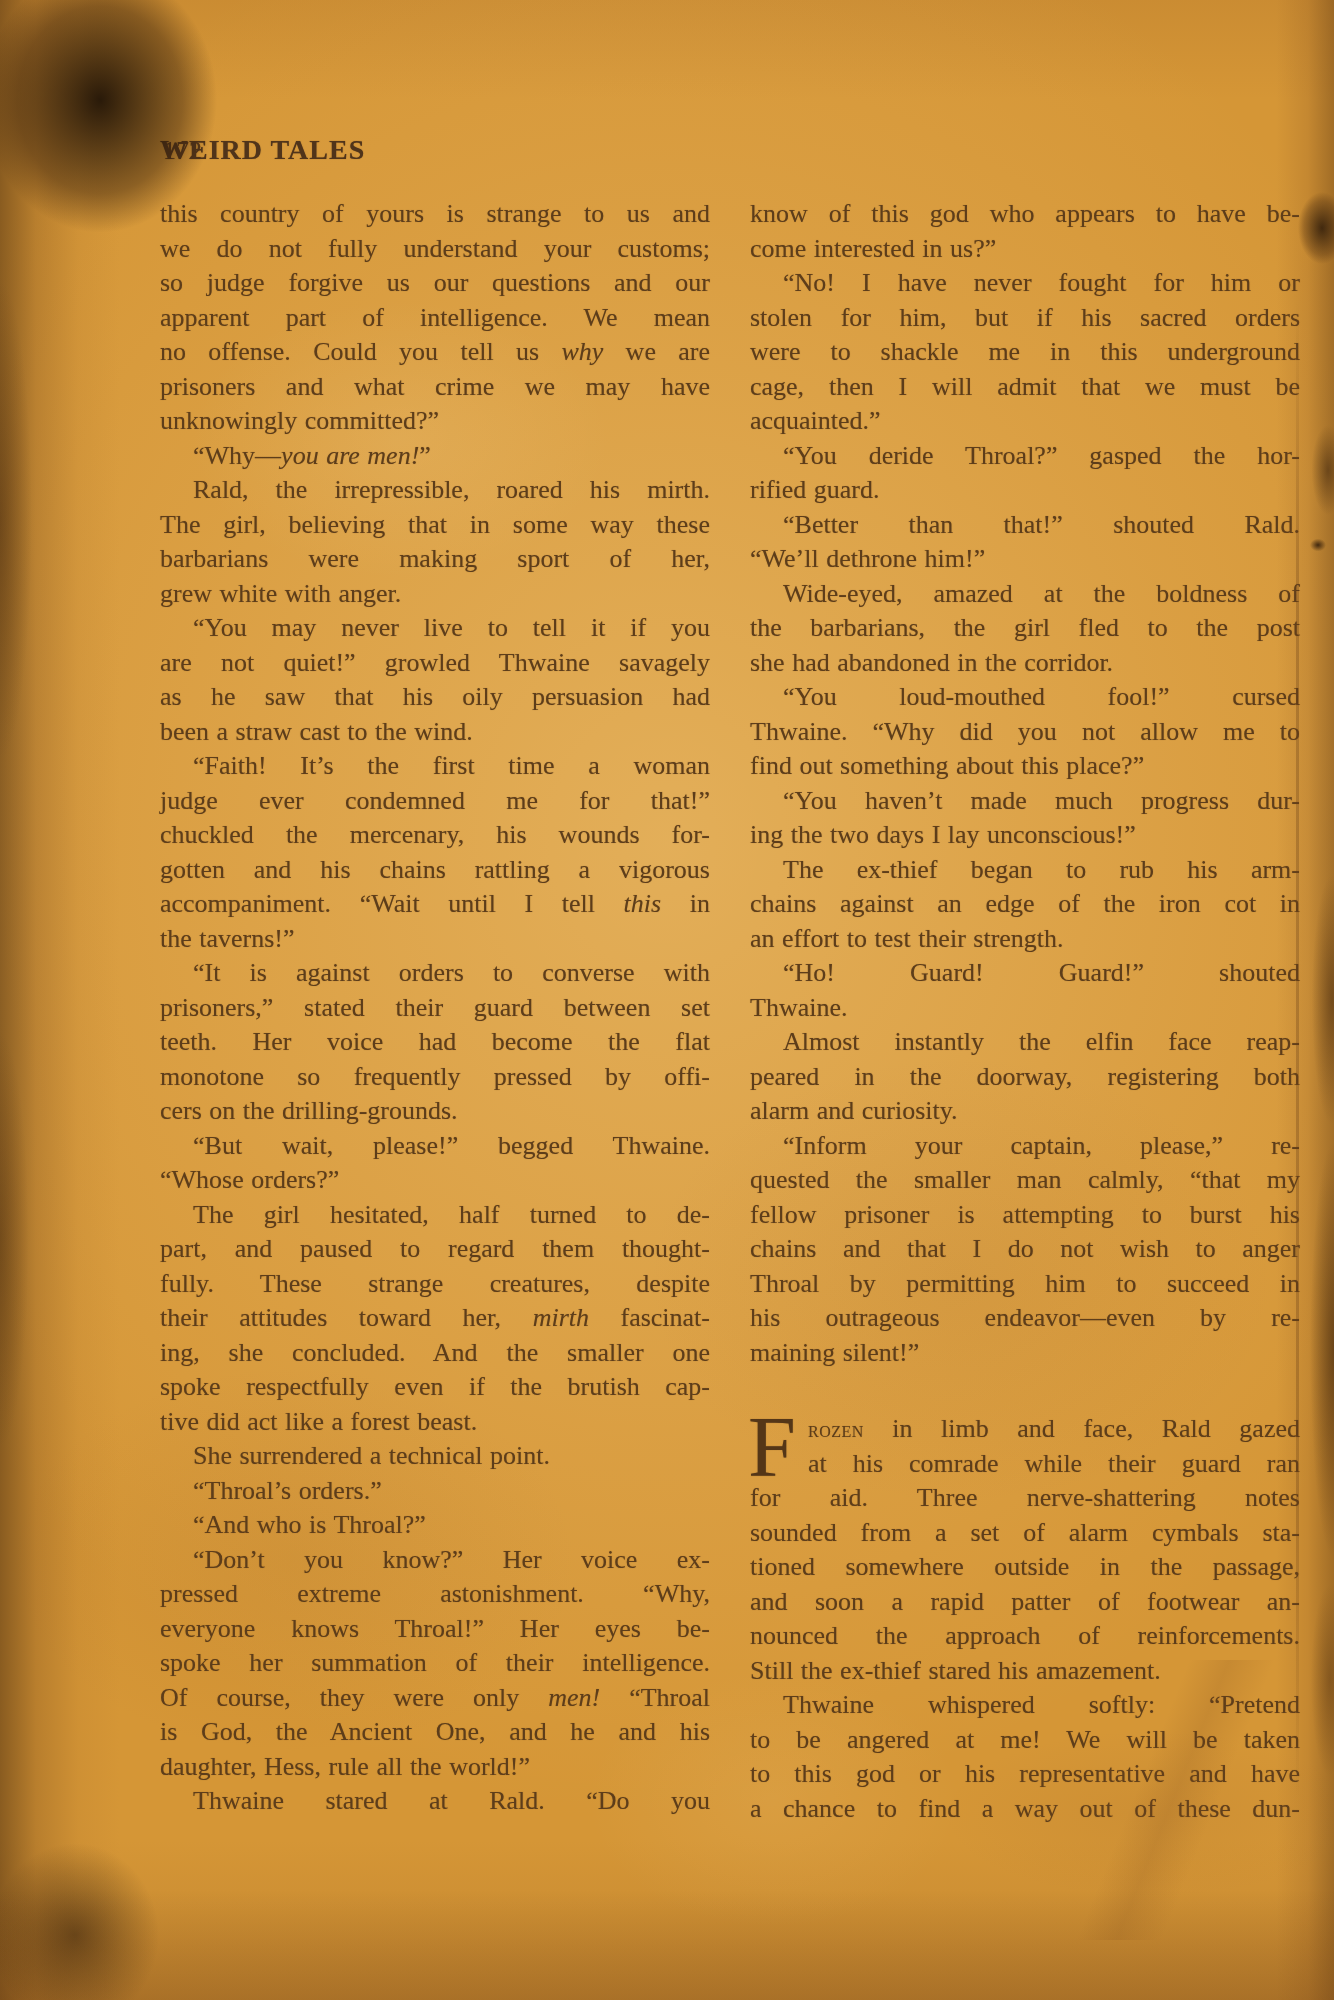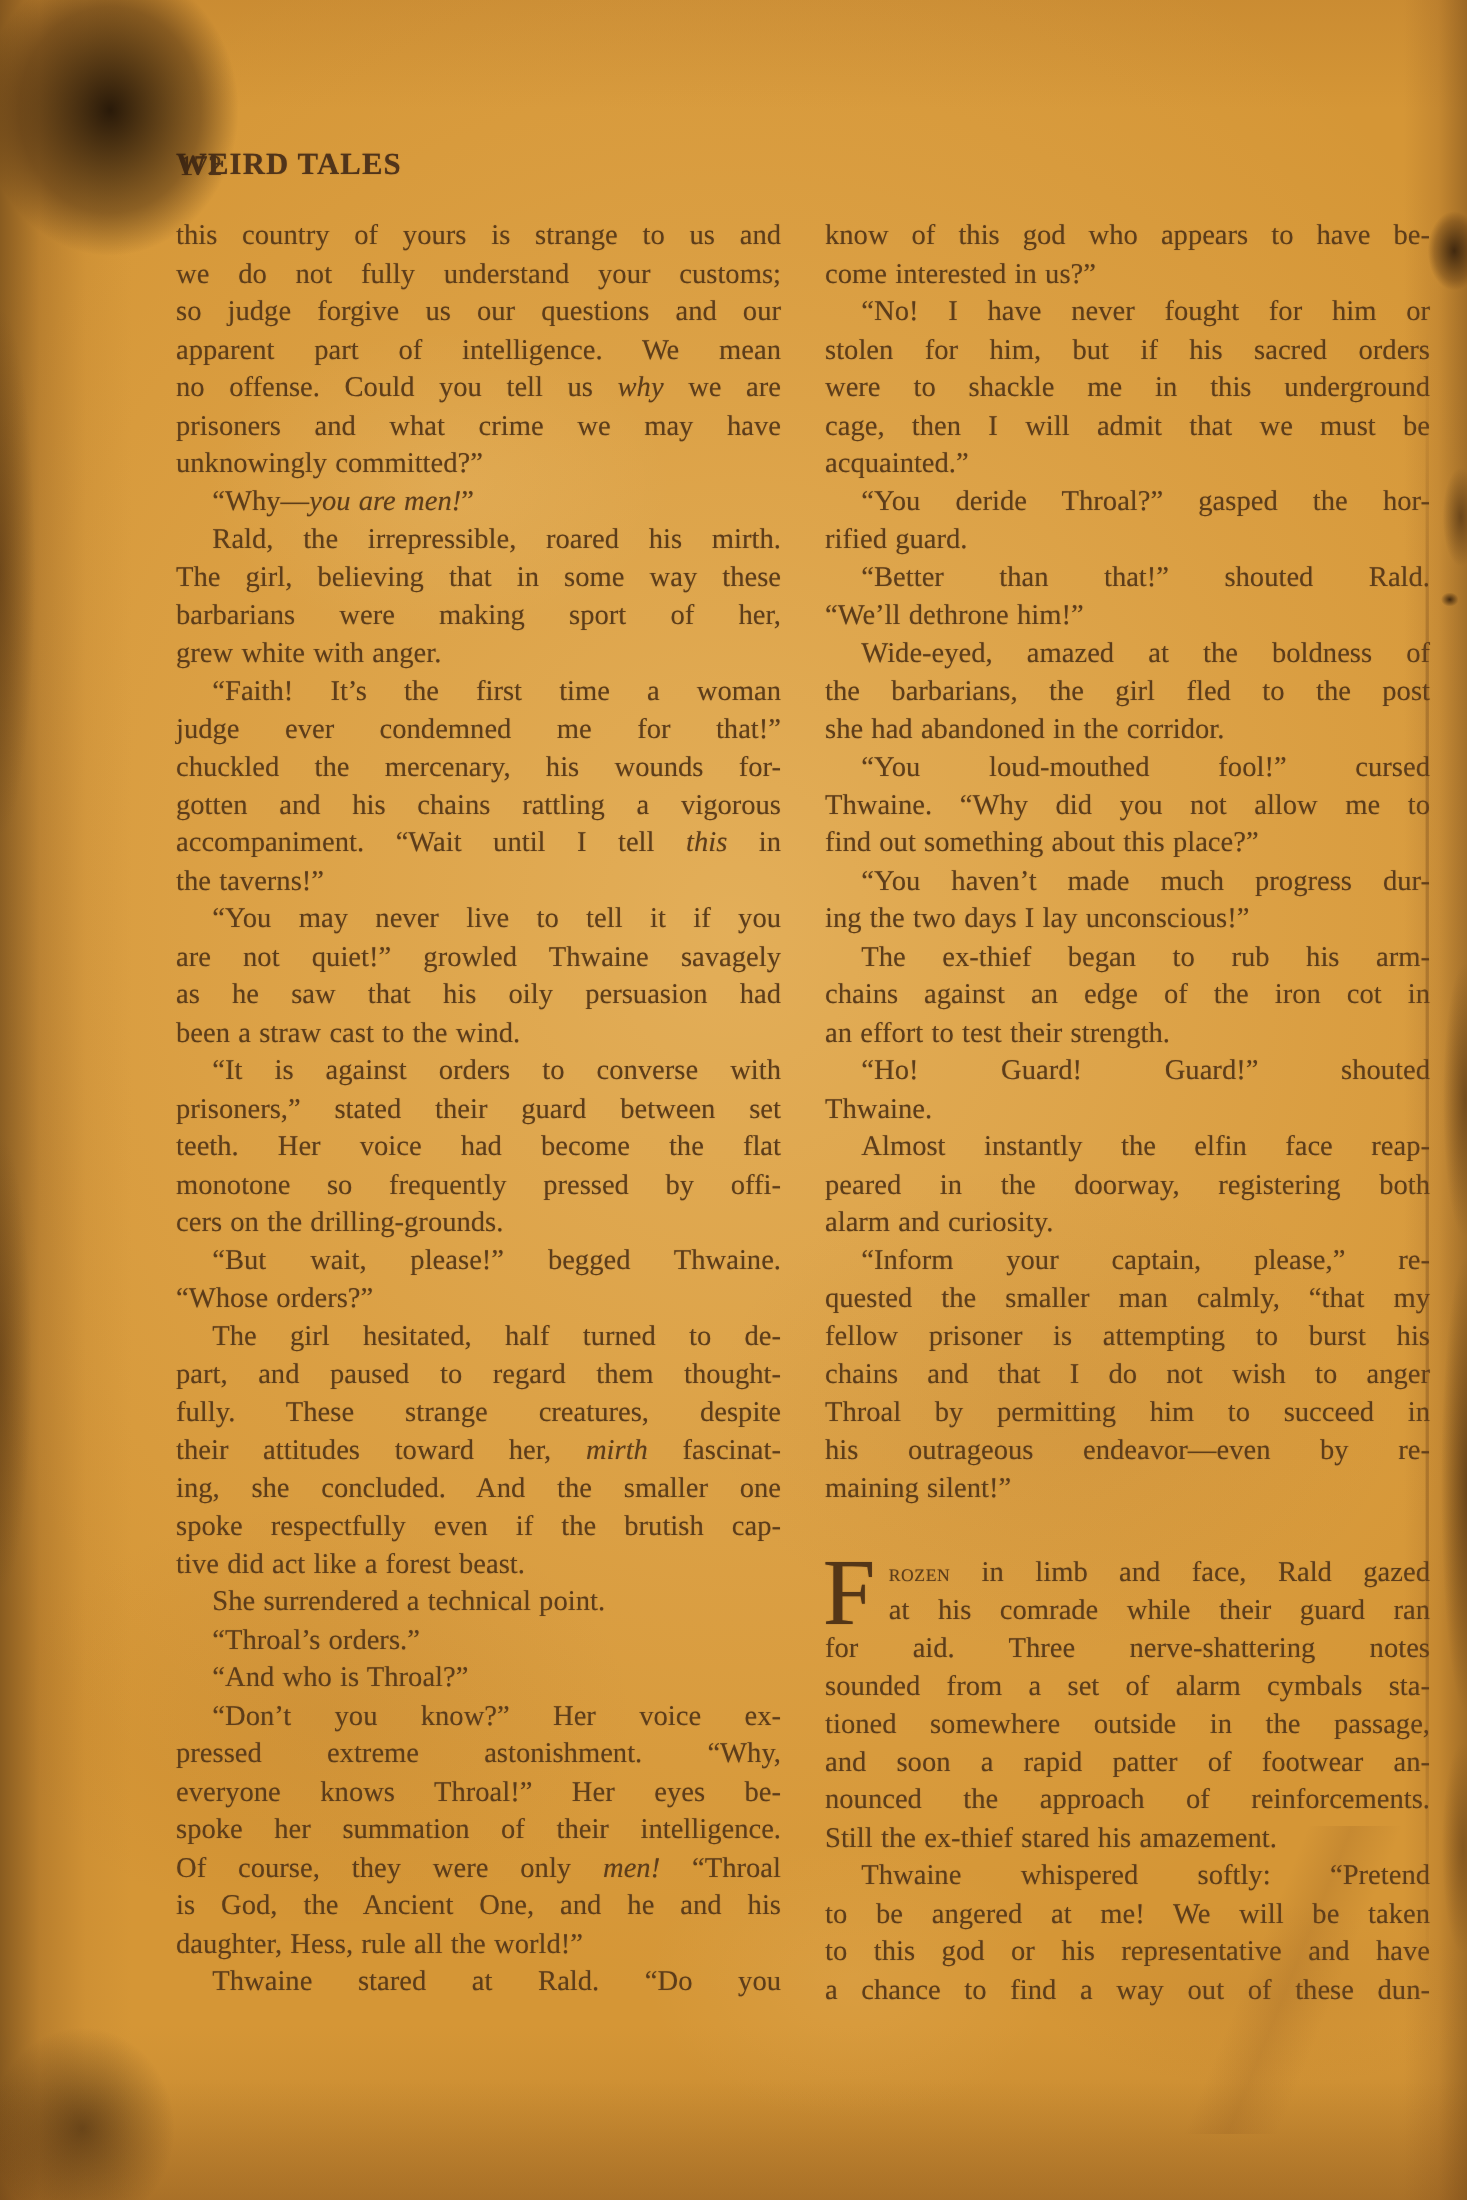--- a/index.html
+++ b/index.html
@@ -113,32 +113,32 @@
         <div class="para">
           <div class="line nj ind">“Why—<i>you are men!</i>”</div>
         </div>
         <div class="para">
           <div class="line ind">Rald, the irrepressible, roared his mirth.</div>
           <div class="line">The girl, believing that in some way these</div>
           <div class="line">barbarians were making sport of her,</div>
           <div class="line nj">grew white with anger.</div>
         </div>
         <div class="para">
+          <div class="line ind">“You may never live to tell it if you</div>
+          <div class="line">are not quiet!” growled Thwaine savagely</div>
+          <div class="line">as he saw that his oily persuasion had</div>
+          <div class="line nj">been a straw cast to the wind.</div>
+        </div>
+        <div class="para">
           <div class="line ind">“Faith! It’s the first time a woman</div>
           <div class="line">judge ever condemned me for that!”</div>
           <div class="line">chuckled the mercenary, his wounds for-</div>
           <div class="line">gotten and his chains rattling a vigorous</div>
           <div class="line">accompaniment. “Wait until I tell <i>this</i> in</div>
           <div class="line nj">the taverns!”</div>
-        </div>
-        <div class="para">
-          <div class="line ind">“You may never live to tell it if you</div>
-          <div class="line">are not quiet!” growled Thwaine savagely</div>
-          <div class="line">as he saw that his oily persuasion had</div>
-          <div class="line nj">been a straw cast to the wind.</div>
         </div>
         <div class="para">
           <div class="line ind">“It is against orders to converse with</div>
           <div class="line">prisoners,” stated their guard between set</div>
           <div class="line">teeth. Her voice had become the flat</div>
           <div class="line">monotone so frequently pressed by offi-</div>
           <div class="line nj">cers on the drilling-grounds.</div>
         </div>
         <div class="para">
           <div class="line ind">“But wait, please!” begged Thwaine.</div>

